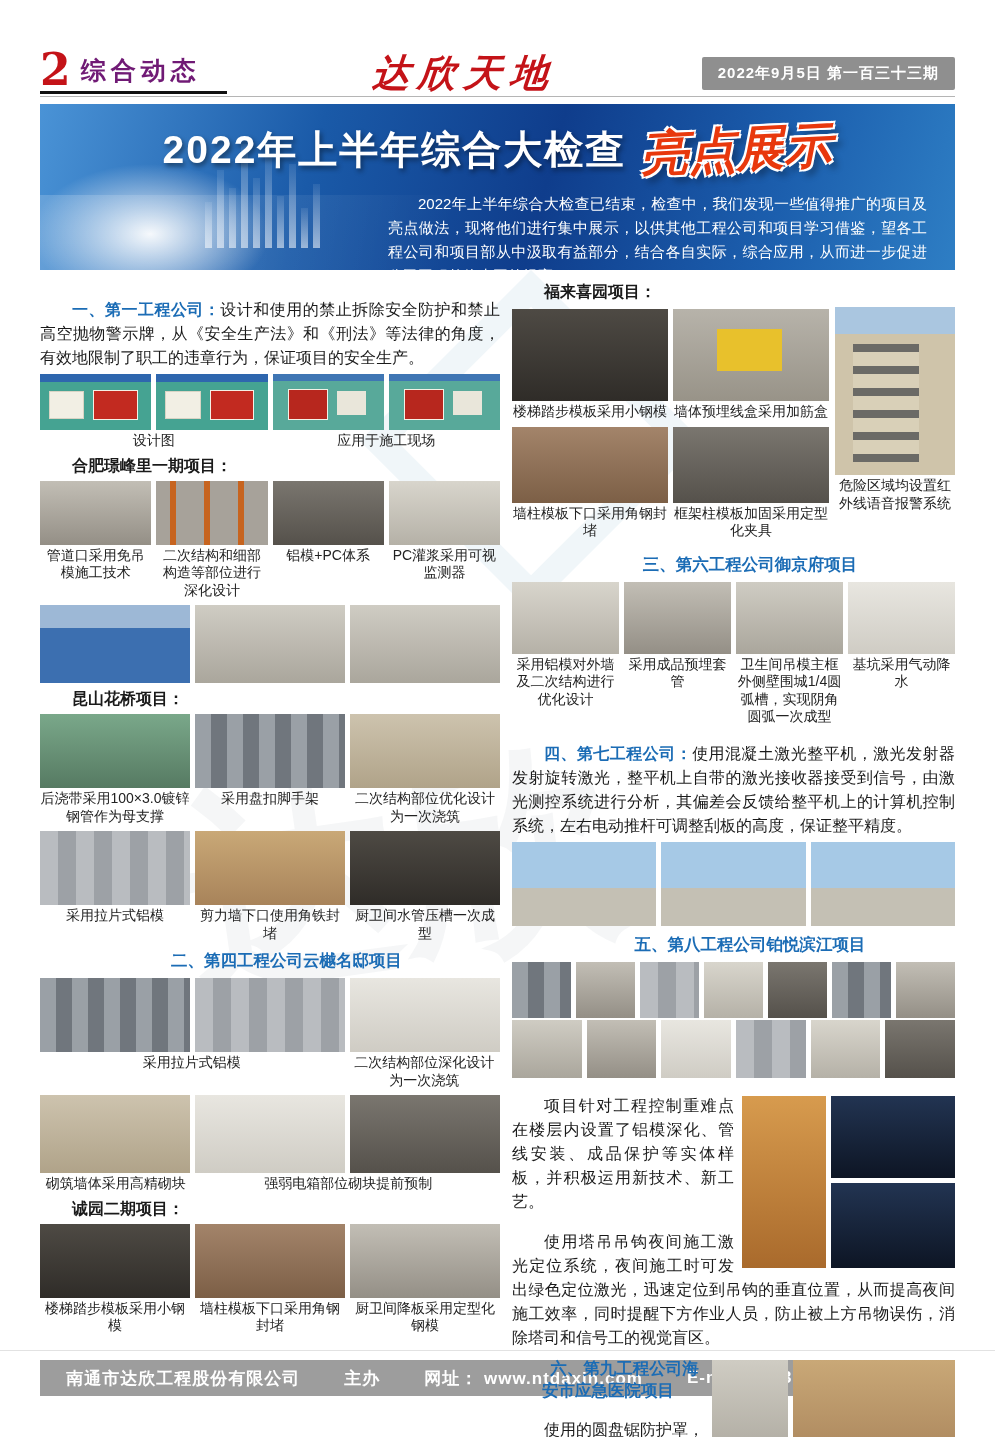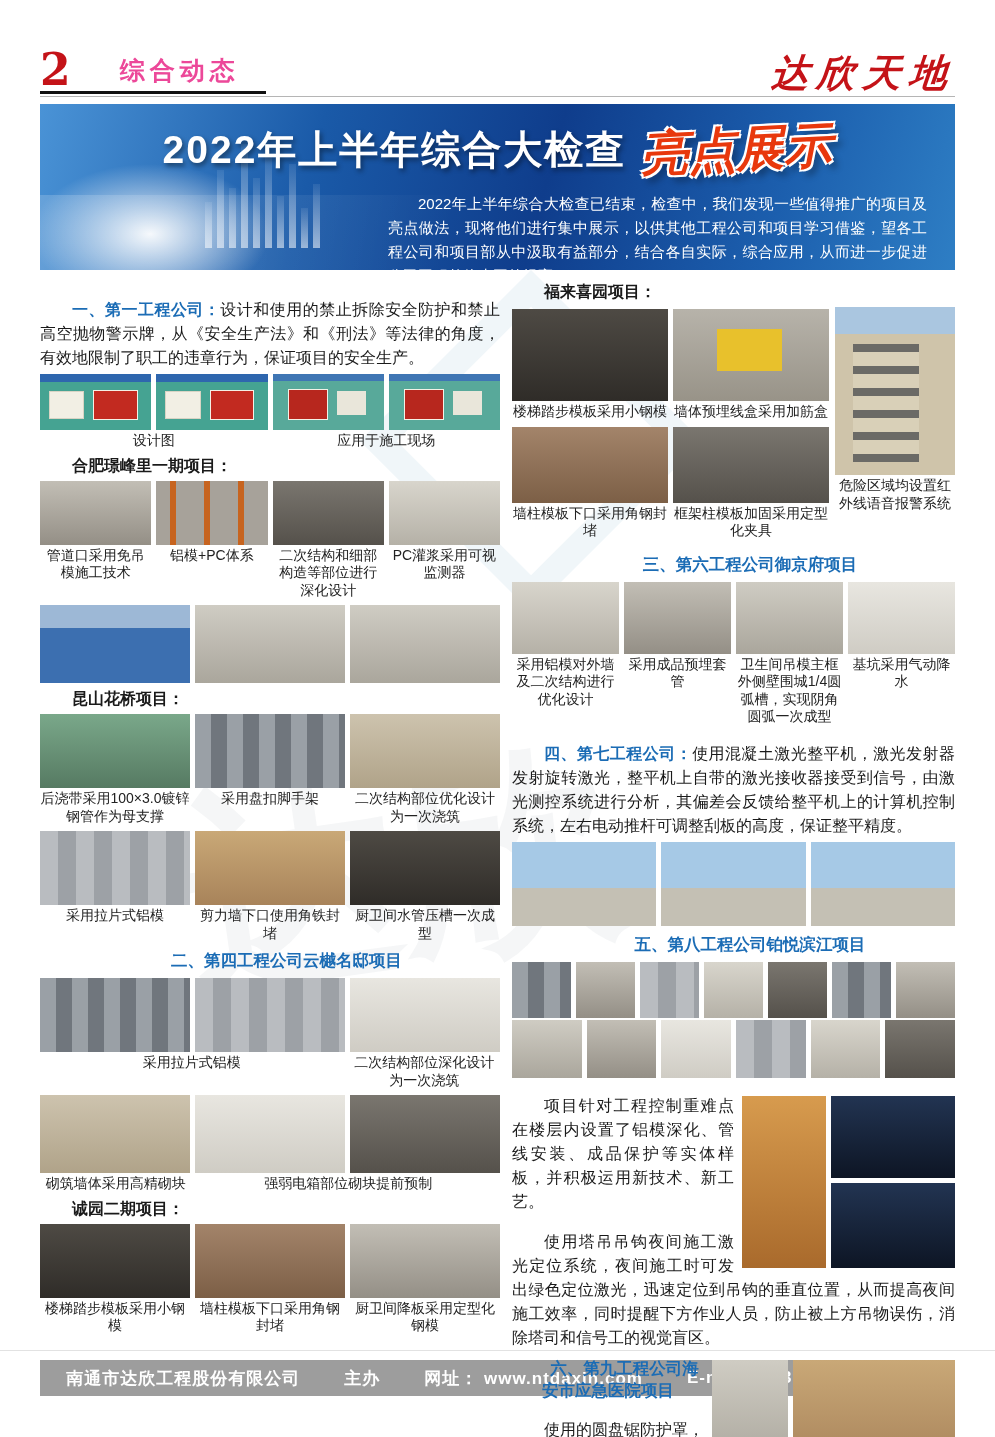--- a/index.html
+++ b/index.html
@@ -3,21 +3,21 @@
 <meta charset="utf-8">
 <style>
   html,body{margin:0;padding:0;background:#fff;}
   .page{position:relative;width:995px;height:1437px;background:#fff;overflow:hidden;
         font-family:"Liberation Sans","DejaVu Sans",sans-serif;color:#1a1a1a;}
   
   .header{position:absolute;top:50px;left:40px;right:40px;height:46px;
           display:flex;align-items:center;justify-content:space-between;border-bottom:1px solid #b5b5b5;}
   .header-left{display:flex;align-items:flex-end;gap:10px;border-bottom:3px solid #111;padding:0 26px 4px 0;}
   .pageno{font-family:"DejaVu Serif",serif;font-size:44px;line-height:.8;font-weight:bold;color:var(--accent_red);}
-  .section-name{font-size:25px;font-weight:bold;letter-spacing:5px;color:#ec4899;margin-left:39px;}
+  .section-name{font-size:25px;font-weight:bold;letter-spacing:5px;color:#701a75;}
   .masthead{font-family:"DejaVu Serif",serif;font-size:38px;font-weight:bold;font-style:italic;
             color:var(--accent_red);letter-spacing:8px;transform:skewX(-5deg);}
   .datebox{background:var(--date_gray);color:#fff;font-size:15px;font-weight:bold;
            padding:7px 16px;border-radius:2px;letter-spacing:1px;}
   
   .banner{position:absolute;top:104px;left:40px;right:40px;height:166px;overflow:hidden;
           background:linear-gradient(105deg,#4a93d6 0%,#1a5aa8 30%,#0f3d8c 55%,#1c5fae 80%,#2e7ec4 100%);}
   .banner::before{content:"";position:absolute;left:-60px;top:30px;width:340px;height:200px;
           background:radial-gradient(closest-side,rgba(255,255,255,.95),rgba(255,255,255,0) 70%);}
   .banner::after{content:"";position:absolute;left:0;top:55%;width:100%;height:45%;
@@ -97,20 +97,21 @@
 <body>
 
 <div class="page">
 
   <div class="header">
     <div class="header-left">
       <span class="pageno">2</span>
       <span class="section-name">综合动态</span>
     </div>
     <div class="masthead">达欣天地</div>
+    <div class="datebox">2022年9月5日  第一百三十三期</div>
   </div>
 
   <div class="banner">
     <div class="skyline">
       <i style="height:46px"></i>
         <i style="height:78px"></i>
         <i style="height:60px"></i>
       <i style="height:104px"></i>
         <i style="height:70px"></i>
         <i style="height:92px"></i>
@@ -147,22 +148,22 @@
 
       <div class="subhead">合肥璟峰里一期项目：</div>
       <div class="prow" style="height:64px">
         <i class="ph c-concrete"></i>
         <i class="ph c-pipes"></i>
         <i class="ph c-gray-d"></i>
         <i class="ph c-concrete-l"></i>
       </div>
       <div class="caps">
         <div class="cap">管道口采用免吊模施工技术</div>
+        <div class="cap">二次结构和细部构造等部位进行深化设计</div>
         <div class="cap">铝模+PC体系</div>
-        <div class="cap">二次结构和细部构造等部位进行深化设计</div>
         <div class="cap">PC灌浆采用可视监测器</div>
       </div>
 
       <div class="prow" style="height:78px">
         <i class="ph c-bluef"></i>
         <i class="ph c-road"></i>
         <i class="ph c-road"></i>
       </div>
 
       <div class="subhead">昆山花桥项目：</div>

